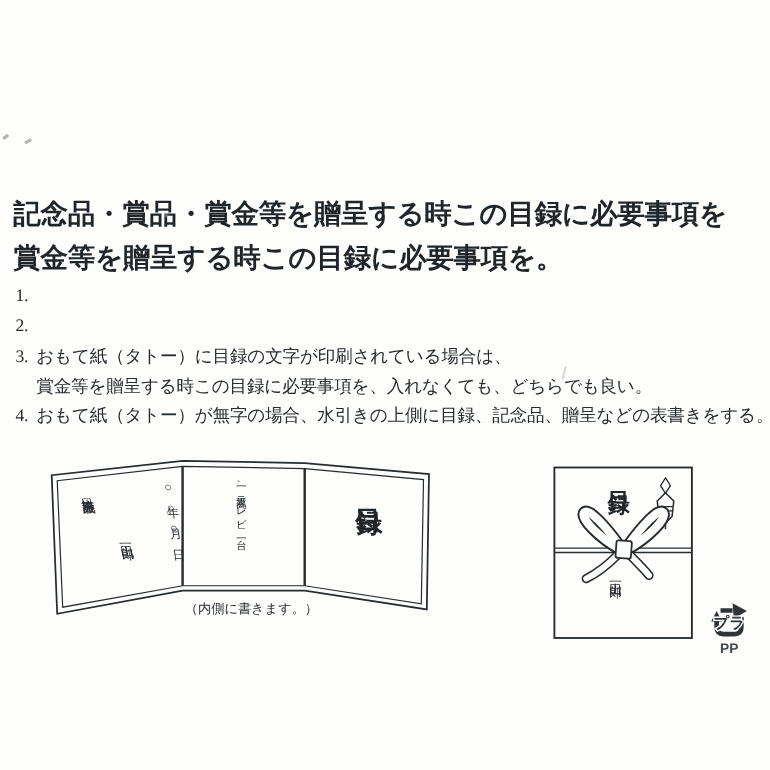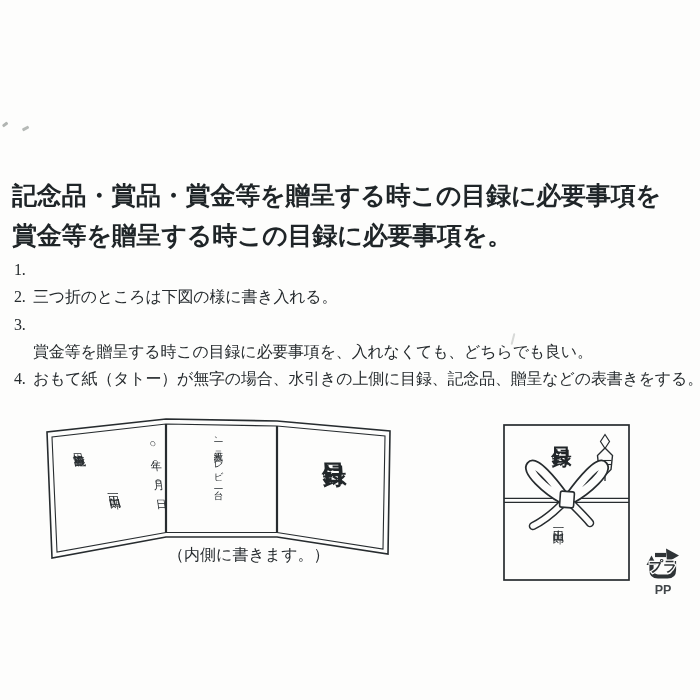--- a/index.html
+++ b/index.html
@@ -26,21 +26,21 @@
   
   .vtext{
     position:absolute;writing-mode:vertical-rl;text-orientation:mixed;
     line-height:1;white-space:nowrap;color:#272c2f;
   }
   .t-addressee{left:69px;top:444px;font-size:11.5px;letter-spacing:0.5px;transform:skewX(13deg);transform-origin:top left;}
   .t-date{left:146px;top:437px;font-size:11px;letter-spacing:3.5px;transform:skewX(8deg);transform-origin:top left;}
   .t-sender{left:105px;top:487px;font-size:11.5px;letter-spacing:0.5px;transform:skewX(12deg);transform-origin:top left;}
   .t-item{left:213px;top:436px;font-size:9.5px;letter-spacing:-0.5px;}
   .t-mokuroku{left:320px;top:444px;font-size:24px;font-weight:700;letter-spacing:1px;transform:skewX(4deg);transform-origin:top left;color:#212629;}
-  .caption{position:absolute;left:168px;top:545px;font-size:16px;letter-spacing:0;white-space:nowrap;color:#262b2e;}
+  .caption{position:absolute;left:168px;top:545px;font-size:12px;letter-spacing:0;white-space:nowrap;color:#262b2e;}
   .e-title{left:552px;top:431px;font-size:20px;font-weight:700;letter-spacing:1.5px;color:#212629;}
   .e-sender{left:552px;top:521px;font-size:11.5px;letter-spacing:0.8px;}
   
   .speck{position:absolute;background:#979c9a;border-radius:1px;}
   .sp1{left:2px;top:123px;width:6px;height:2.5px;transform:rotate(-38deg);opacity:.75;}
   .sp2{left:22px;top:127px;width:7px;height:2.5px;transform:rotate(-28deg);opacity:.7;}
   .sp3{left:512px;top:333px;width:2px;height:12px;transform:rotate(14deg);opacity:.45;background:#aab0ae;}
   .sp4{left:149px;top:193px;width:4px;height:5px;border-radius:50%;opacity:.4;background:#b7bbb9;}
 </style>
 </head>
@@ -52,24 +52,24 @@
     <div>記念品・賞品・賞金等を贈呈する時この目録に必要事項を</div>
     <div>賞金等を贈呈する時この目録に必要事項を。</div>
   </div>
 
   <div class="ol">
     <div class="row">
       <span class="num">1.</span>
     </div>
     <div class="row">
       <span class="num">2.</span>
-      <span>三つ折のところは下図の様に書き入れる。</span>
     </div>
     <div class="row">
       <span class="num">3.</span>
+      <span>おもて紙（タトー）に目録の文字が印刷されている場合は、</span>
     </div>
     <div class="cont">賞金等を贈呈する時この目録に必要事項を、入れなくても、どちらでも良い。</div>
     <div class="row">
       <span class="num">4.</span>
       <span>おもて紙（タトー）が無字の場合、水引きの上側に目録、記念品、贈呈などの表書きをする。</span>
     </div>
   </div>
 
   <svg class="dsvg" style="left:40px;top:413px;" width="360" height="152" viewBox="40 413 360 152">
 

